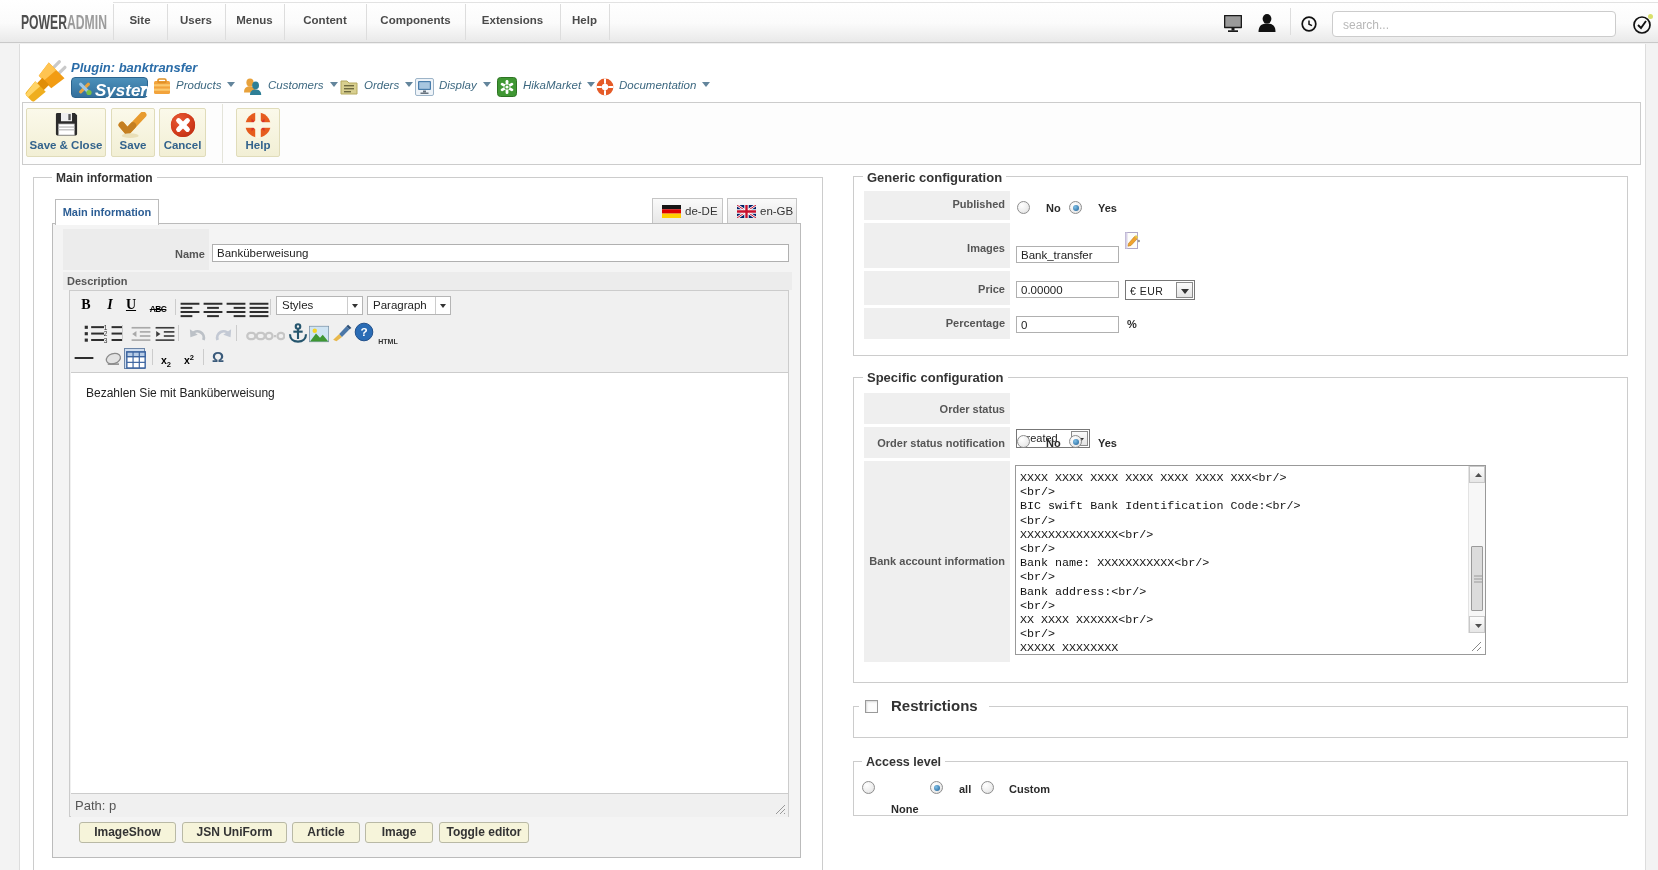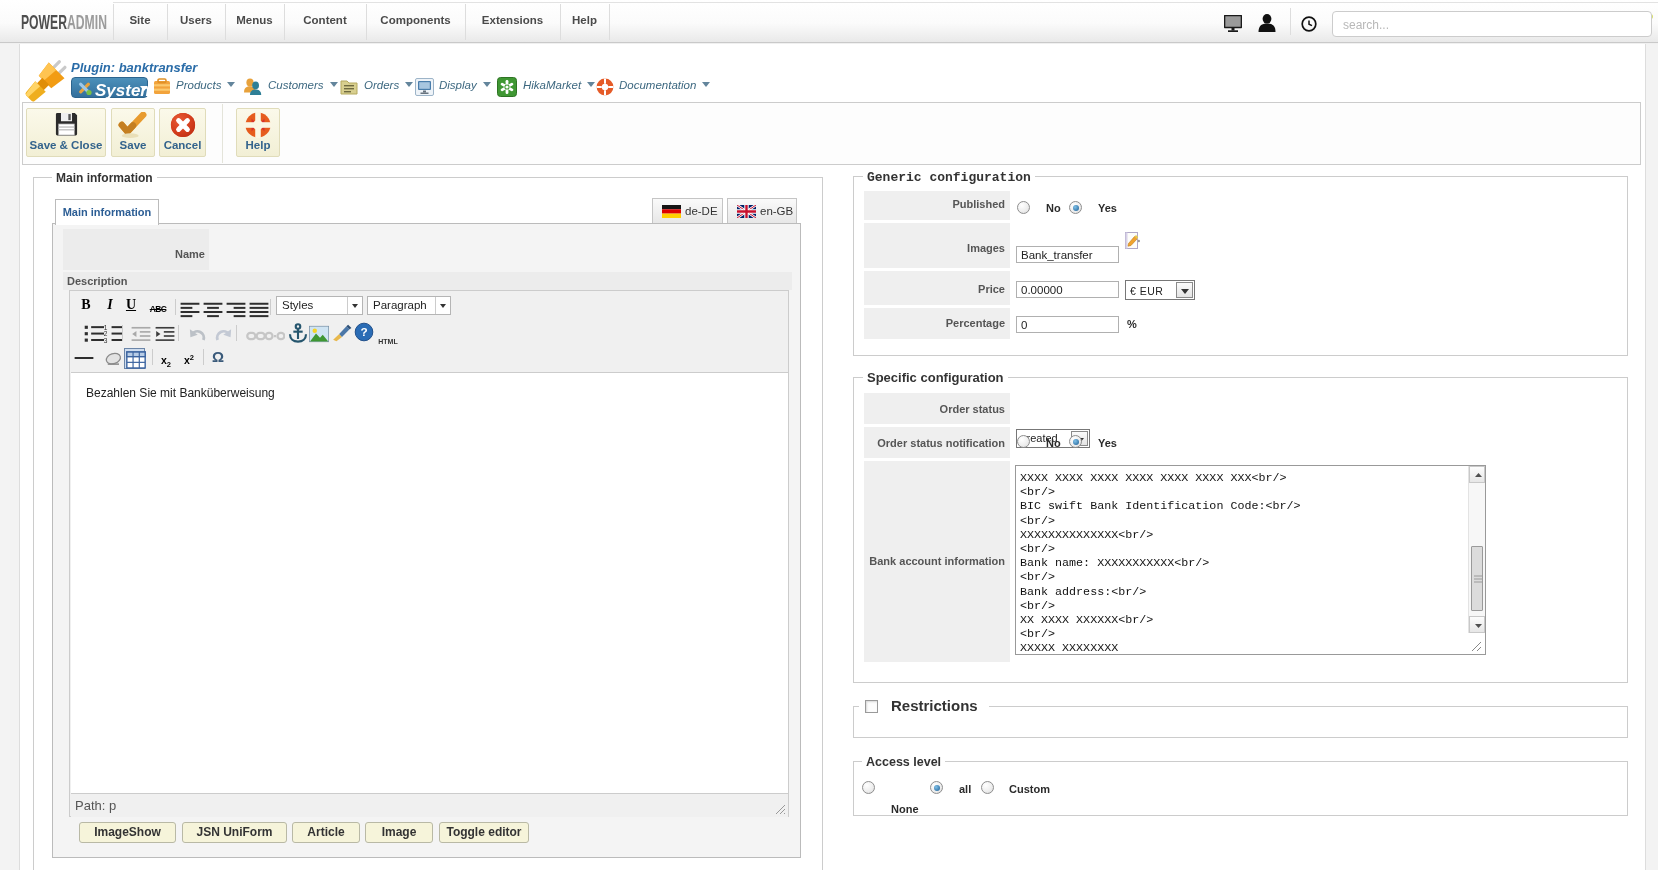--- a/index.html
+++ b/index.html
@@ -10,21 +10,21 @@
 
 #hdr { position:absolute; left:0; top:0; width:1658px; height:43px;
   background:linear-gradient(#ffffff 0%,#fbfbfb 55%,#e9e9e9 100%);
   border-bottom:1px solid #c9c9c9; box-shadow:0 1px 0 #f0f0f0; }
 #hdr .sep { position:absolute; top:4px; height:36px; width:1px; background:#ddd; }
 #logo { position:absolute; left:21px; top:10px; font-size:21px; font-weight:bold; color:#9b9b9b; letter-spacing:0px; transform:scaleX(0.58); transform-origin:0 0; white-space:nowrap; }
 #logo b { color:#4e4e4e; }
 .hmenu { position:absolute; top:0; height:43px; line-height:40px; text-align:center; font-size:11.5px; font-weight:bold; color:#4a4a4a; }
 
 
-#searchbox { position:absolute; left:1332px; top:11px; width:320px; height:26px; background:#fff; border:1px solid #ccc; border-radius:4px; }
+#searchbox { position:absolute; left:1332px; top:11px; width:284px; height:26px; background:#fff; border:1px solid #ccc; border-radius:4px; }
 #searchbox span { position:absolute; left:10px; top:6px; font-size:12px; color:#b8b8b8; }
 
 
 #wrap { position:absolute; left:19px; top:44px; width:1627px; height:826px; background:#fff; border-left:1px solid #ddd; border-right:1px solid #ddd; }
 
 
 #ptitle { position:absolute; left:51px; top:16px; font-size:13px; font-weight:bold; font-style:italic; color:#2a6ca8; }
 .mrow { position:absolute; top:33px; height:22px; }
 .mitem { position:absolute; font-size:11.5px; font-style:italic; color:#3d6880; white-space:nowrap; }
 .mitem .arr { display:inline-block; width:0; height:0; border-left:4px solid transparent; border-right:4px solid transparent; border-top:5px solid #63859c; margin-left:6px; vertical-align:2px; }
@@ -284,20 +284,21 @@
         <path d="M0 0 L19 13 M19 0 L0 13" stroke="#c8102e" stroke-width="1"></path>
         <path d="M9.5 0 V13 M0 6.5 H19" stroke="#fff" stroke-width="4.4"></path>
         <path d="M9.5 0 V13 M0 6.5 H19" stroke="#c8102e" stroke-width="2.4"></path>
       </svg>
       <span>en-GB</span>
     </div>
 
   <div id="tabpanel" class="abs" style="left:32px;top:179px;width:749px;height:635px;background:#f4f4f4;border:1px solid #bbb;">
     <div class="abs" style="left:10px;top:5px;width:146px;height:41px;background:#ececec;"></div>
     <div class="klabel" style="left:10px;top:24px;width:142px;">Name</div>
+    <div class="inp" style="left:159px;top:20px;width:577px;height:18px;">Banküberweisung</div>
     <div class="abs" style="left:10px;top:48px;width:729px;height:18px;background:#ececec;"></div>
     <div class="klabel" style="left:14px;top:51px;text-align:left;">Description</div>
 
     <div class="abs" style="left:16px;top:66px;width:720px;height:527px;border:1px solid #ccc;background:#f0f0f0;">
       <div id="edtb">
 
       <div class="eico" style="left:8px;top:4px;width:16px;"><span style="font-family:'Liberation Serif',serif;font-weight:bold;font-size:14px;">B</span></div>
       <div class="eico" style="left:32px;top:4px;width:16px;"><span style="font-family:'Liberation Serif',serif;font-style:italic;font-weight:bold;font-size:14px;">I</span></div>
       <div class="eico" style="left:53px;top:4px;width:16px;"><span style="font-family:'Liberation Serif',serif;font-weight:bold;font-size:14px;text-decoration:underline;">U</span></div>
       <div class="eico" style="left:77px;top:7px;width:22px;"><span style="font-size:8.5px;font-weight:bold;text-decoration:line-through;letter-spacing:-0.6px;">ABC</span></div>
@@ -476,21 +477,21 @@
     </div>
   </div>
 
   <div class="ybtn" style="left:59px;width:97px;">ImageShow</div>
   <div class="ybtn" style="left:162px;width:105px;">JSN UniForm</div>
   <div class="ybtn" style="left:272px;width:68px;">Article</div>
   <div class="ybtn" style="left:345px;width:68px;">Image</div>
   <div class="ybtn" style="left:419px;width:90px;">Toggle editor</div>
 
   <div class="abs" style="left:833px;top:132px;width:775px;height:180px;border:1px solid #ccc;"></div>
-  <div class="flegend" style="left:843px;top:126px;font-family:Liberation Mono, monospace;">Generic configuration</div>
+  <div class="flegend" style="left:843px;top:126px;">Generic configuration</div>
   <div class="kcell" style="left:844px;top:147px;width:146px;height:29px;"></div>
   <div class="kcell" style="left:844px;top:179px;width:146px;height:45px;"></div>
   <div class="kcell" style="left:844px;top:227px;width:146px;height:34px;"></div>
   <div class="kcell" style="left:844px;top:264px;width:146px;height:31px;"></div>
   <div class="klabel" style="left:844px;top:154px;width:141px;">Published</div>
   <div class="klabel" style="left:844px;top:198px;width:141px;">Images</div>
   <div class="klabel" style="left:844px;top:239px;width:141px;">Price</div>
   <div class="klabel" style="left:844px;top:273px;width:141px;">Percentage</div>
   <div class="radio" style="left:997px;top:157px;"></div>
   <div class="val" style="left:1026px;top:158px;">No</div>

